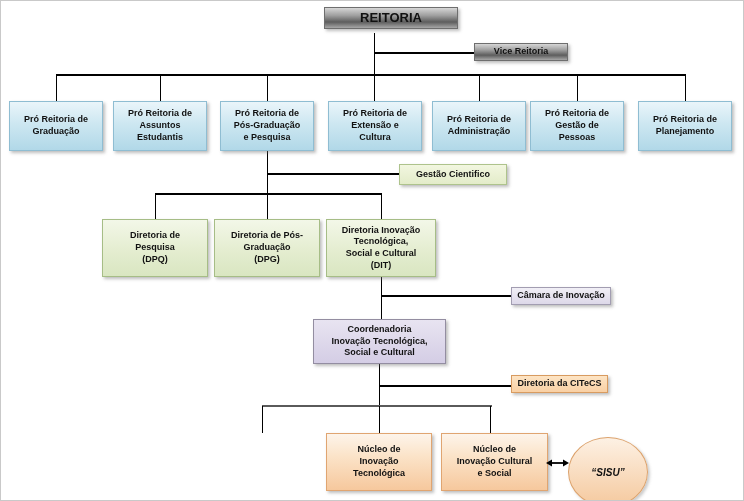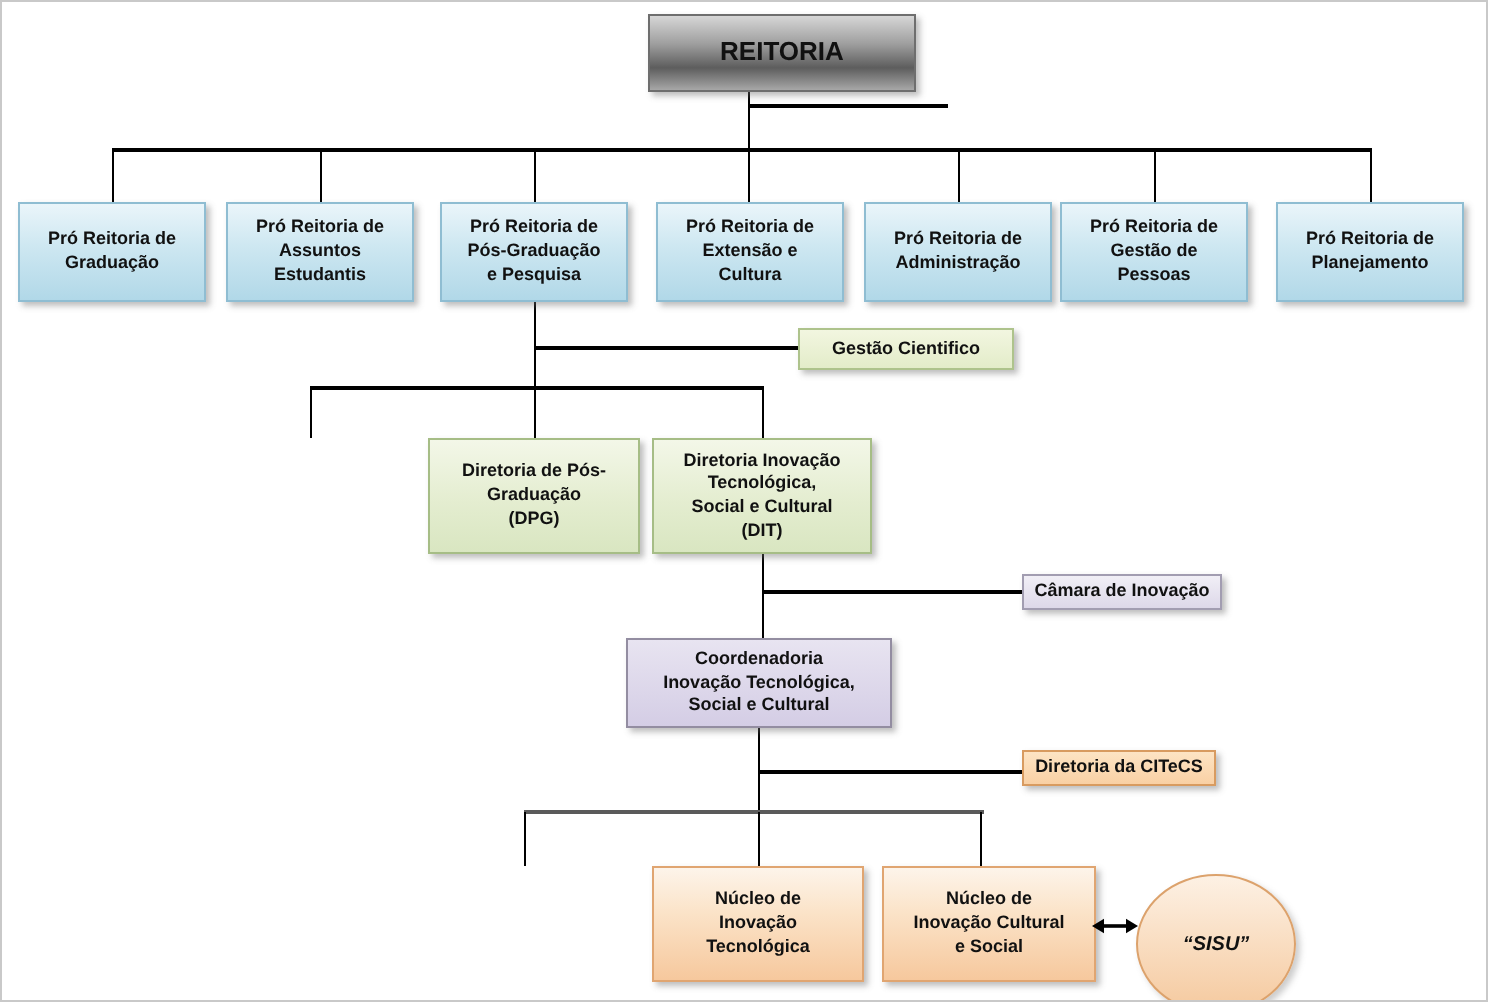--- a/index.html
+++ b/index.html
@@ -101,24 +101,27 @@
   <div class="vline" style="left:379.5px;top:193px;height:25px;"></div>
   <div class="vline" style="left:379.5px;top:276px;height:42px;"></div>
   <div class="hline" style="left:380px;top:294px;width:130px;"></div>
   <div class="vline" style="left:377.5px;top:363px;height:43px;"></div>
   <div class="hline" style="left:378px;top:384px;width:132px;"></div>
   <div class="hline thick" style="left:260.5px;top:403.5px;width:230px;"></div>
   <div class="vline" style="left:260.5px;top:405px;height:27px;"></div>
   <div class="vline" style="left:377.5px;top:405px;height:27px;"></div>
   <div class="vline" style="left:488.5px;top:405px;height:27px;"></div>
 
-  <div class="box gray" style="left:323px;top:6px;width:134px;height:39px;justify-content:center;">
+  <div class="box gray" style="left:323px;top:6px;width:134px;height:22px;justify-content:center;">
     <span class="box-label">REITORIA</span>
   </div>
 
+  <div class="box gray-sm" style="left:473px;top:42px;width:94px;height:18px;">
+    <span class="box-label">Vice Reitoria</span>
+  </div>
 
   <div class="box blue" style="left:8px;top:100px;width:94px;height:50px;">
     <span class="box-label">Pró Reitoria de
 Graduação</span>
   </div>
   <div class="box blue" style="left:112px;top:100px;width:94px;height:50px;">
     <span class="box-label">Pró Reitoria de
 Assuntos
 Estudantis</span>
   </div>
@@ -143,20 +146,25 @@
   </div>
   <div class="box blue" style="left:637px;top:100px;width:94px;height:50px;">
     <span class="box-label">Pró Reitoria de
 Planejamento</span>
   </div>
 
   <div class="box green-tag" style="left:398px;top:163px;width:108px;height:21px;">
     <span class="box-label">Gestão Cientifico</span>
   </div>
 
+  <div class="box green" style="left:101px;top:218px;width:106px;height:58px;">
+    <span class="box-label">Diretoria de
+Pesquisa
+(DPQ)</span>
+  </div>
   <div class="box green" style="left:213px;top:218px;width:106px;height:58px;">
     <span class="box-label">Diretoria de Pós-
 Graduação
 (DPG)</span>
   </div>
   <div class="box green" style="left:325px;top:218px;width:110px;height:58px;align-items:center;">
     <span class="box-label">Diretoria Inovação
 Tecnológica,
 Social e Cultural
 (DIT)</span>

